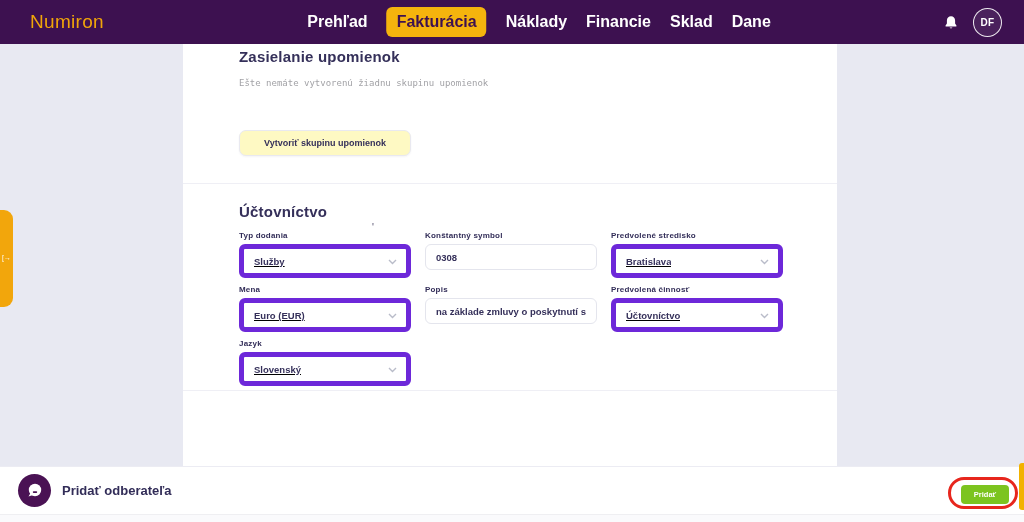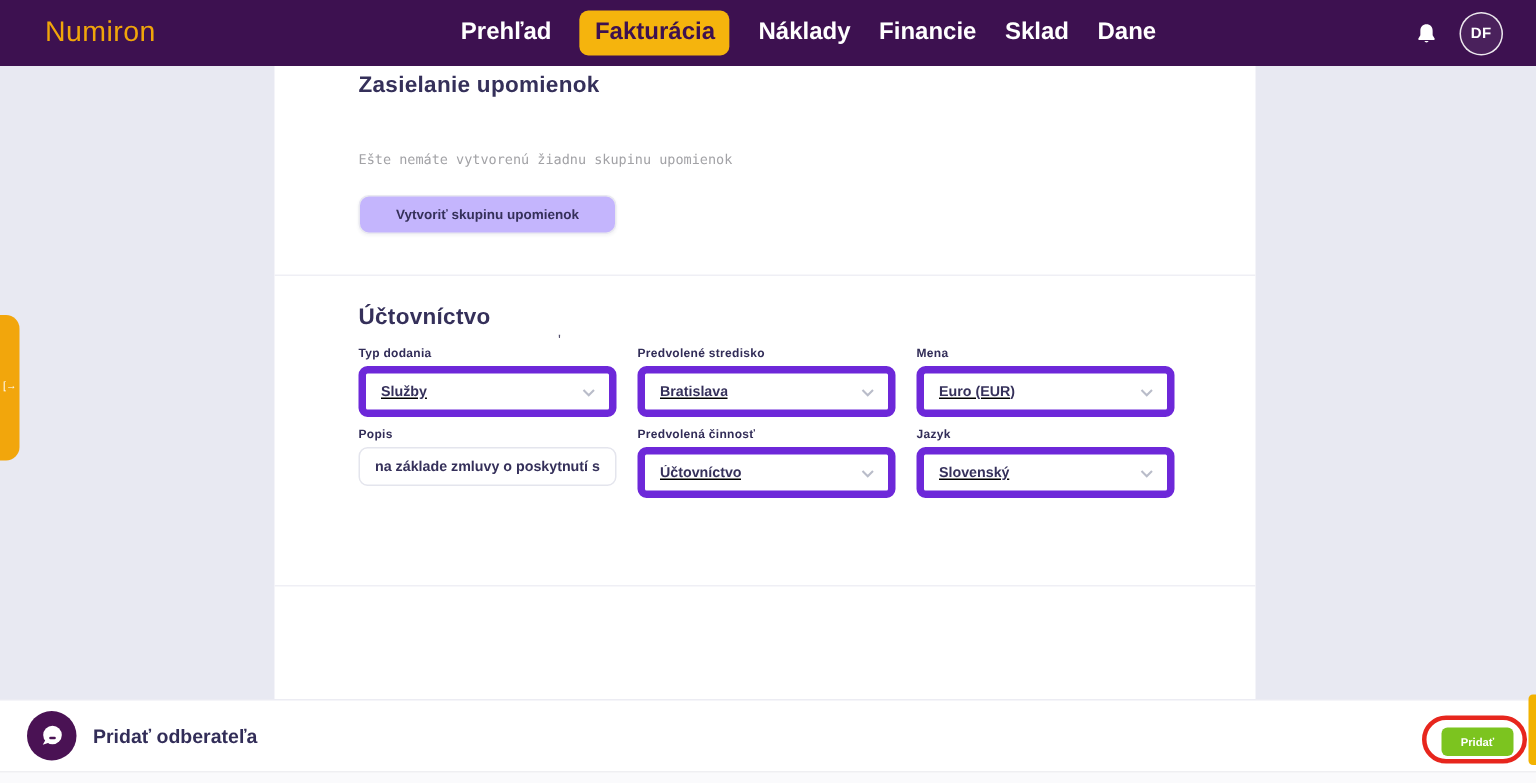--- a/index.html
+++ b/index.html
@@ -18,22 +18,22 @@
   .header-right { position:absolute; right:22px; top:0; height:44px; display:flex; align-items:center; gap:15px; }
   .bell { width:14px; height:15px; display:block; cursor:pointer; }
   .avatar { width:29px; height:29px; border-radius:50%; border:1.5px solid rgba(255,255,255,.9);
             background:rgba(255,255,255,.07); color:#FFFFFF; font-size:10px; font-weight:700;
             display:flex; align-items:center; justify-content:center; letter-spacing:.4px; cursor:pointer; }
 
   
   .card { position:absolute; left:183px; top:44px; width:654px; height:422px; background:#FFFFFF; }
   .section-title { position:absolute; left:56px; font-size:15px; font-weight:700; color:#35305A; letter-spacing:.2px; }
   .empty-text { position:absolute; left:56px; top:34px; font-family:"DejaVu Sans Mono", monospace;
-                font-size:9px; color:#A2A2A6;margin-top:24px; }
-  .create-btn { position:absolute; left:56px; top:86px; width:172px; height:26px; background:#c4b5fd;
+                font-size:9px; color:#A2A2A6; }
+  .create-btn { position:absolute; left:56px; top:86px; width:172px; height:26px; background:#fef9c3;
                 border:1px solid #E9E9F0; border-radius:7px; box-shadow:0 1px 2px rgba(40,40,80,.05);
                 font-family:"Liberation Sans", sans-serif; font-size:9px; font-weight:700; color:#35305A; cursor:pointer; }
   .divider { position:absolute; left:0; width:654px; height:0; border-top:1px solid #EFEFF5; }
 
   .form-grid { position:absolute; left:56px; top:187px; display:grid;
                grid-template-columns:172px 172px 172px; column-gap:14px; row-gap:7px; }
   .field-label { font-size:8px; font-weight:700; color:#322D58; margin-bottom:4px; letter-spacing:.2px; }
   .control { width:172px; height:26px; border:5px solid #6d28d9; border-radius:6px; background:#FFFFFF;
              display:flex; align-items:center; padding:12px 10px; cursor:pointer; position:relative;text-decoration:underline; }
   .field-value { font-size:9.5px; font-weight:700; color:#35305A; white-space:nowrap; overflow:hidden; }
@@ -106,20 +106,24 @@
       <div>
         <div class="field-label">Typ dodania</div>
         <div class="control">
           <span class="field-value">Služby</span>
           <svg class="caret" viewBox="0 0 9 6">
               <polyline points="1,1 4.5,4.5 8,1" fill="none" stroke="#B9BCC9" stroke-width="1.4"></polyline>
             </svg>
         </div>
       </div>
 
+      <div>
+        <div class="field-label">Konštantný symbol</div>
+        <input class="text-control" readonly="" value="0308" style="">
+      </div>
 
       <div>
         <div class="field-label">Predvolené stredisko</div>
         <div class="control">
           <span class="field-value">Bratislava</span>
           <svg class="caret" viewBox="0 0 9 6">
               <polyline points="1,1 4.5,4.5 8,1" fill="none" stroke="#B9BCC9" stroke-width="1.4"></polyline>
             </svg>
         </div>
       </div>

